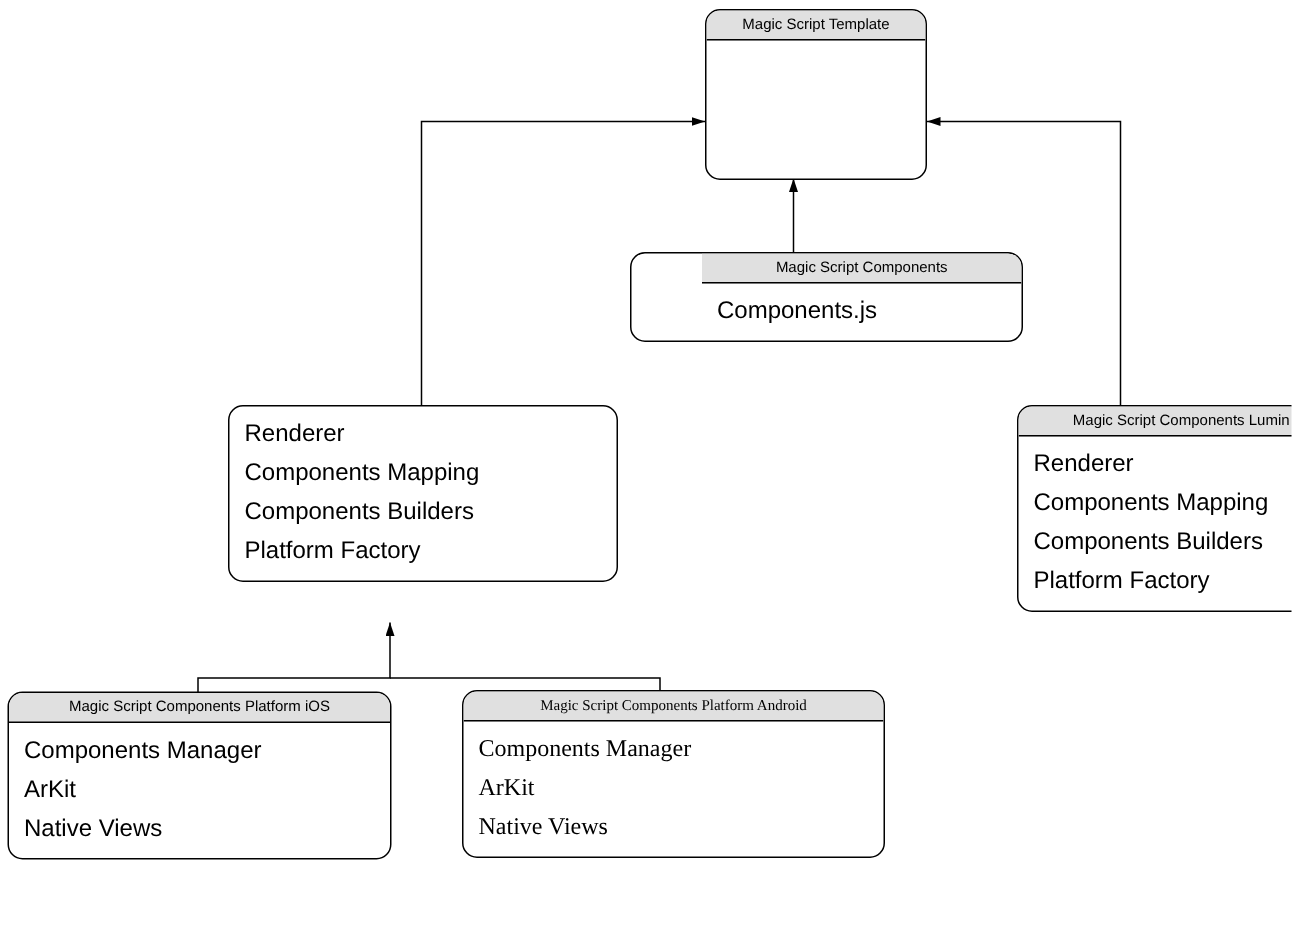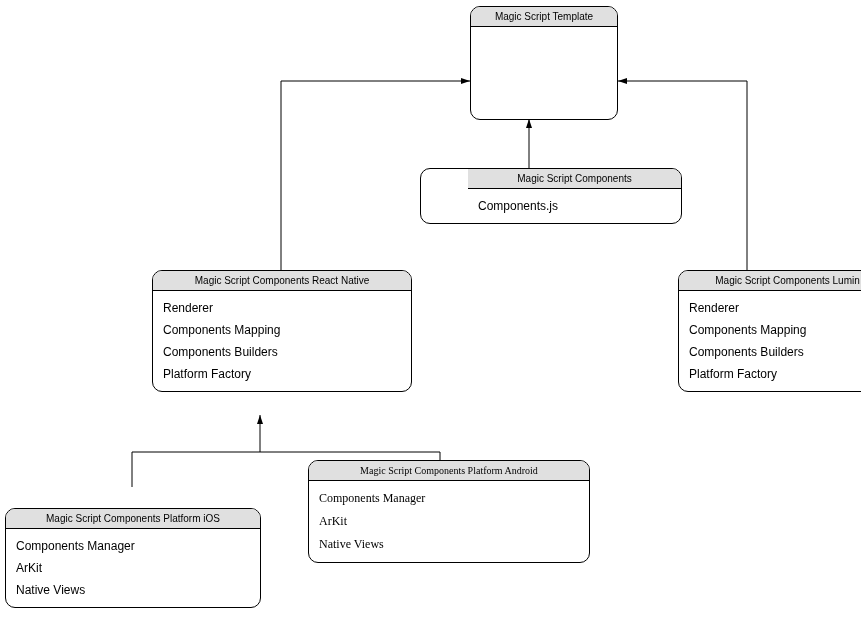--- a/index.html
+++ b/index.html
@@ -25,21 +25,21 @@
     padding: 4px 10px;
     text-align: center;
     font-size: 10px;
     white-space: nowrap;
   }
   .node-body {
     padding: 6px 10px;
   }
   .node-item {
     padding: 4px 0;
-    font-size: 12px;
+    font-size: 16px;
     white-space: nowrap;
   }
   svg.edges {
     position: absolute;
     top: 0; left: 0;
     width: 861px;
     height: 622px;
     pointer-events: none;
   }
 </style>
@@ -70,40 +70,39 @@
 </div>
 
 <div class="node" style="left:420px; top:168px; width:213px;padding-left:47px;">
   <div class="node-title">Magic Script Components</div>
   <div class="node-body">
     <div class="node-item">Components.js</div>
   </div>
 </div>
 
 <div class="node" style="left:152px; top:270px; width:258px;">
-  <div class="node-title">Magic Script Components React Native</div>
   <div class="node-body">
     <div class="node-item">Renderer</div>
     <div class="node-item">Components Mapping</div>
     <div class="node-item">Components Builders</div>
     <div class="node-item">Platform Factory</div>
   </div>
 </div>
 
 <div class="node" style="left:638px; top:270px; width:217px;margin-left:40px;">
   <div class="node-title">Magic Script Components Lumin</div>
   <div class="node-body">
     <div class="node-item">Renderer</div>
     <div class="node-item">Components Mapping</div>
     <div class="node-item">Components Builders</div>
     <div class="node-item">Platform Factory</div>
   </div>
 </div>
 
-<div class="node" style="left:5px; top:508px; width:254px;">
+<div class="node" style="left:5px; top:461px; width:254px;">
   <div class="node-title">Magic Script Components Platform iOS</div>
   <div class="node-body">
     <div class="node-item">Components Manager</div>
     <div class="node-item">ArKit</div>
     <div class="node-item">Native Views</div>
   </div>
 </div>
 
 <div class="node" style="left:308px; top:460px; width:280px;font-family:Liberation Serif, serif;">
   <div class="node-title">Magic Script Components Platform Android</div>

